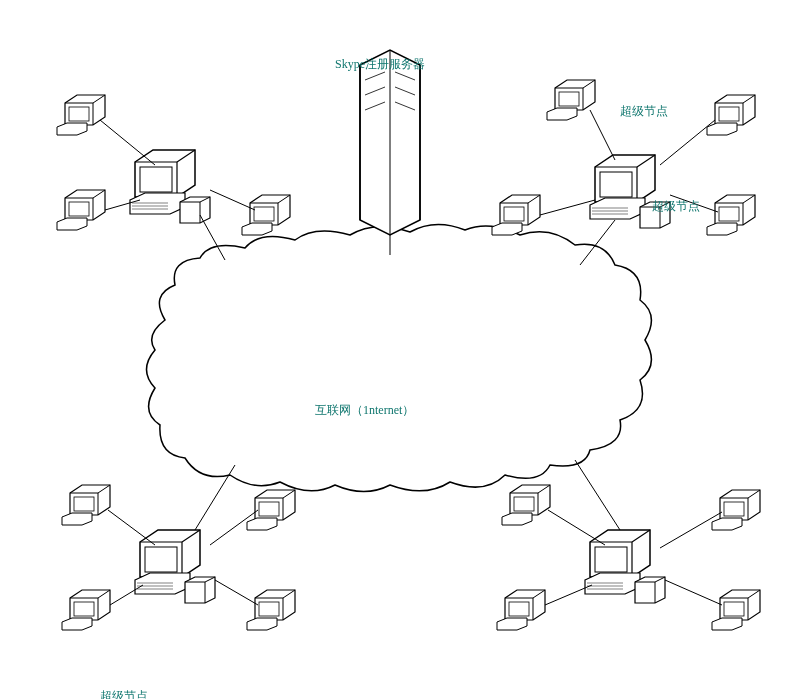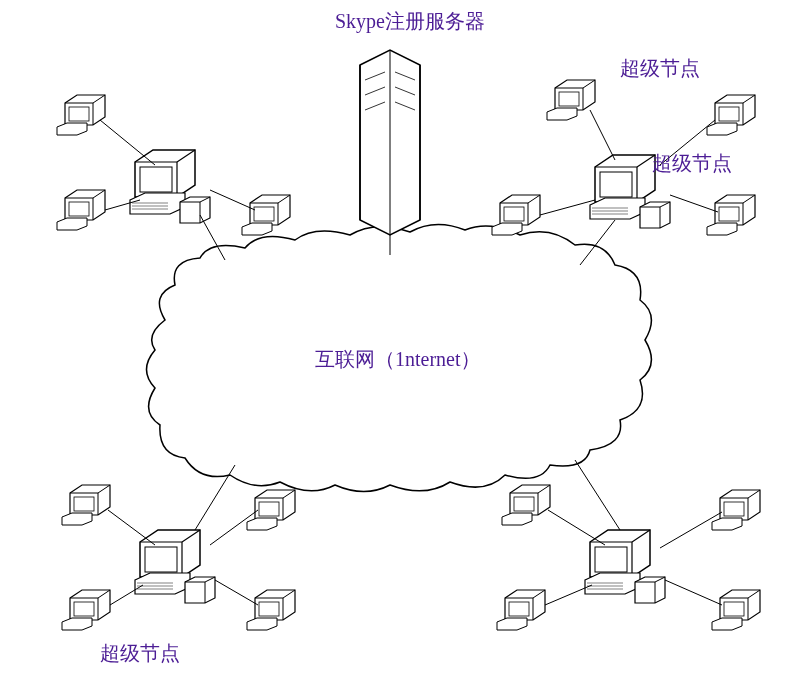--- a/index.html
+++ b/index.html
@@ -10,23 +10,24 @@
     body {
       width: 800px;
       height: 699px;
       position: relative;
       background: #fff;
       font-family: "SimSun", serif;
       overflow: hidden;
     }
     .label {
       position: absolute;
-      font-size: 20px;
-      color: #4c1d95;
+      font-size: 12px;
+      color: #0f766e;
       white-space: nowrap;
+      margin-top: 48px;
     }
     .diagram {
       position: absolute;
       top: 0;
       left: 0;
     }
   </style>
 </head>
 <body>
 
@@ -148,14 +149,14 @@
     <line x1="722" y1="512" x2="660" y2="548" stroke="#000" stroke-width="1"></line>
     <line x1="545" y1="605" x2="592" y2="585" stroke="#000" stroke-width="1"></line>
     <line x1="665" y1="580" x2="722" y2="605" stroke="#000" stroke-width="1"></line>
     <line x1="620" y1="530" x2="575" y2="460" stroke="#000" stroke-width="1"></line>
   </g>
 </svg>
 
 <div class="label" style="left:335px; top:8px;">Skype注册服务器</div>
 <div class="label" style="left:620px; top:55px;">超级节点</div>
 <div class="label" style="left:652px; top:150px;">超级节点</div>
-<div class="label" style="left:315px; top:346px;font-family:Liberation Serif, serif;">互联网（1nternet）</div>
+<div class="label" style="left:315px; top:354px;font-family:Liberation Serif, serif;">互联网（1nternet）</div>
 <div class="label" style="left:100px; top:640px;">超级节点</div>
 
 </body></html>

